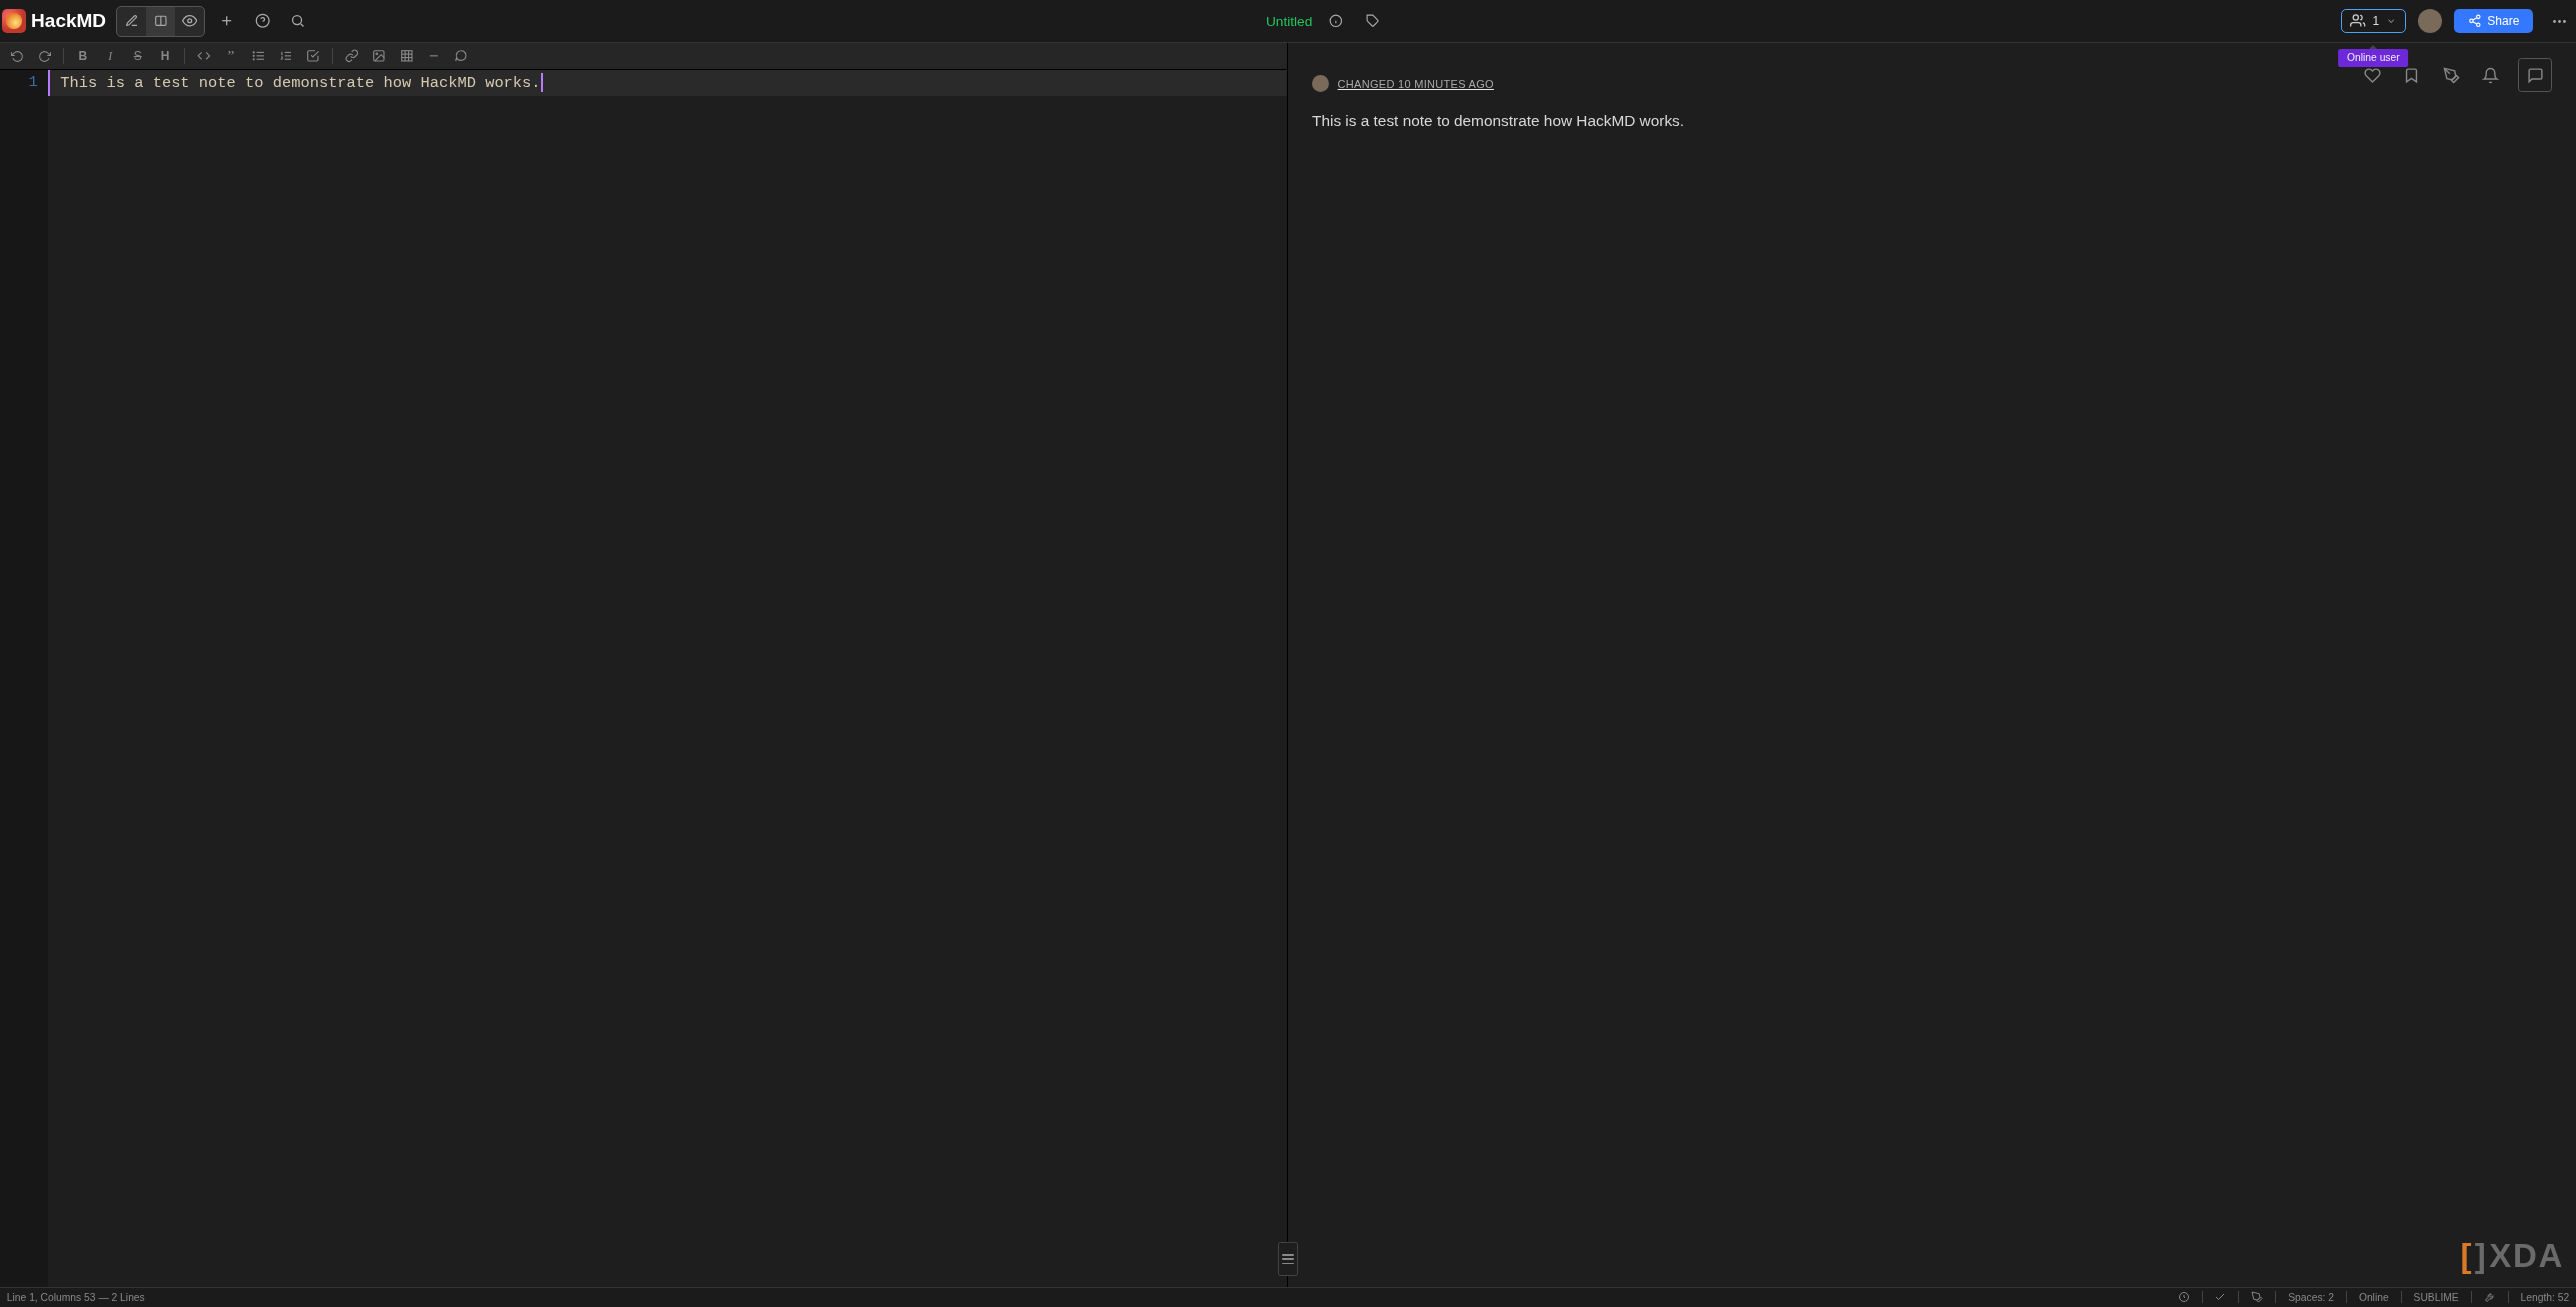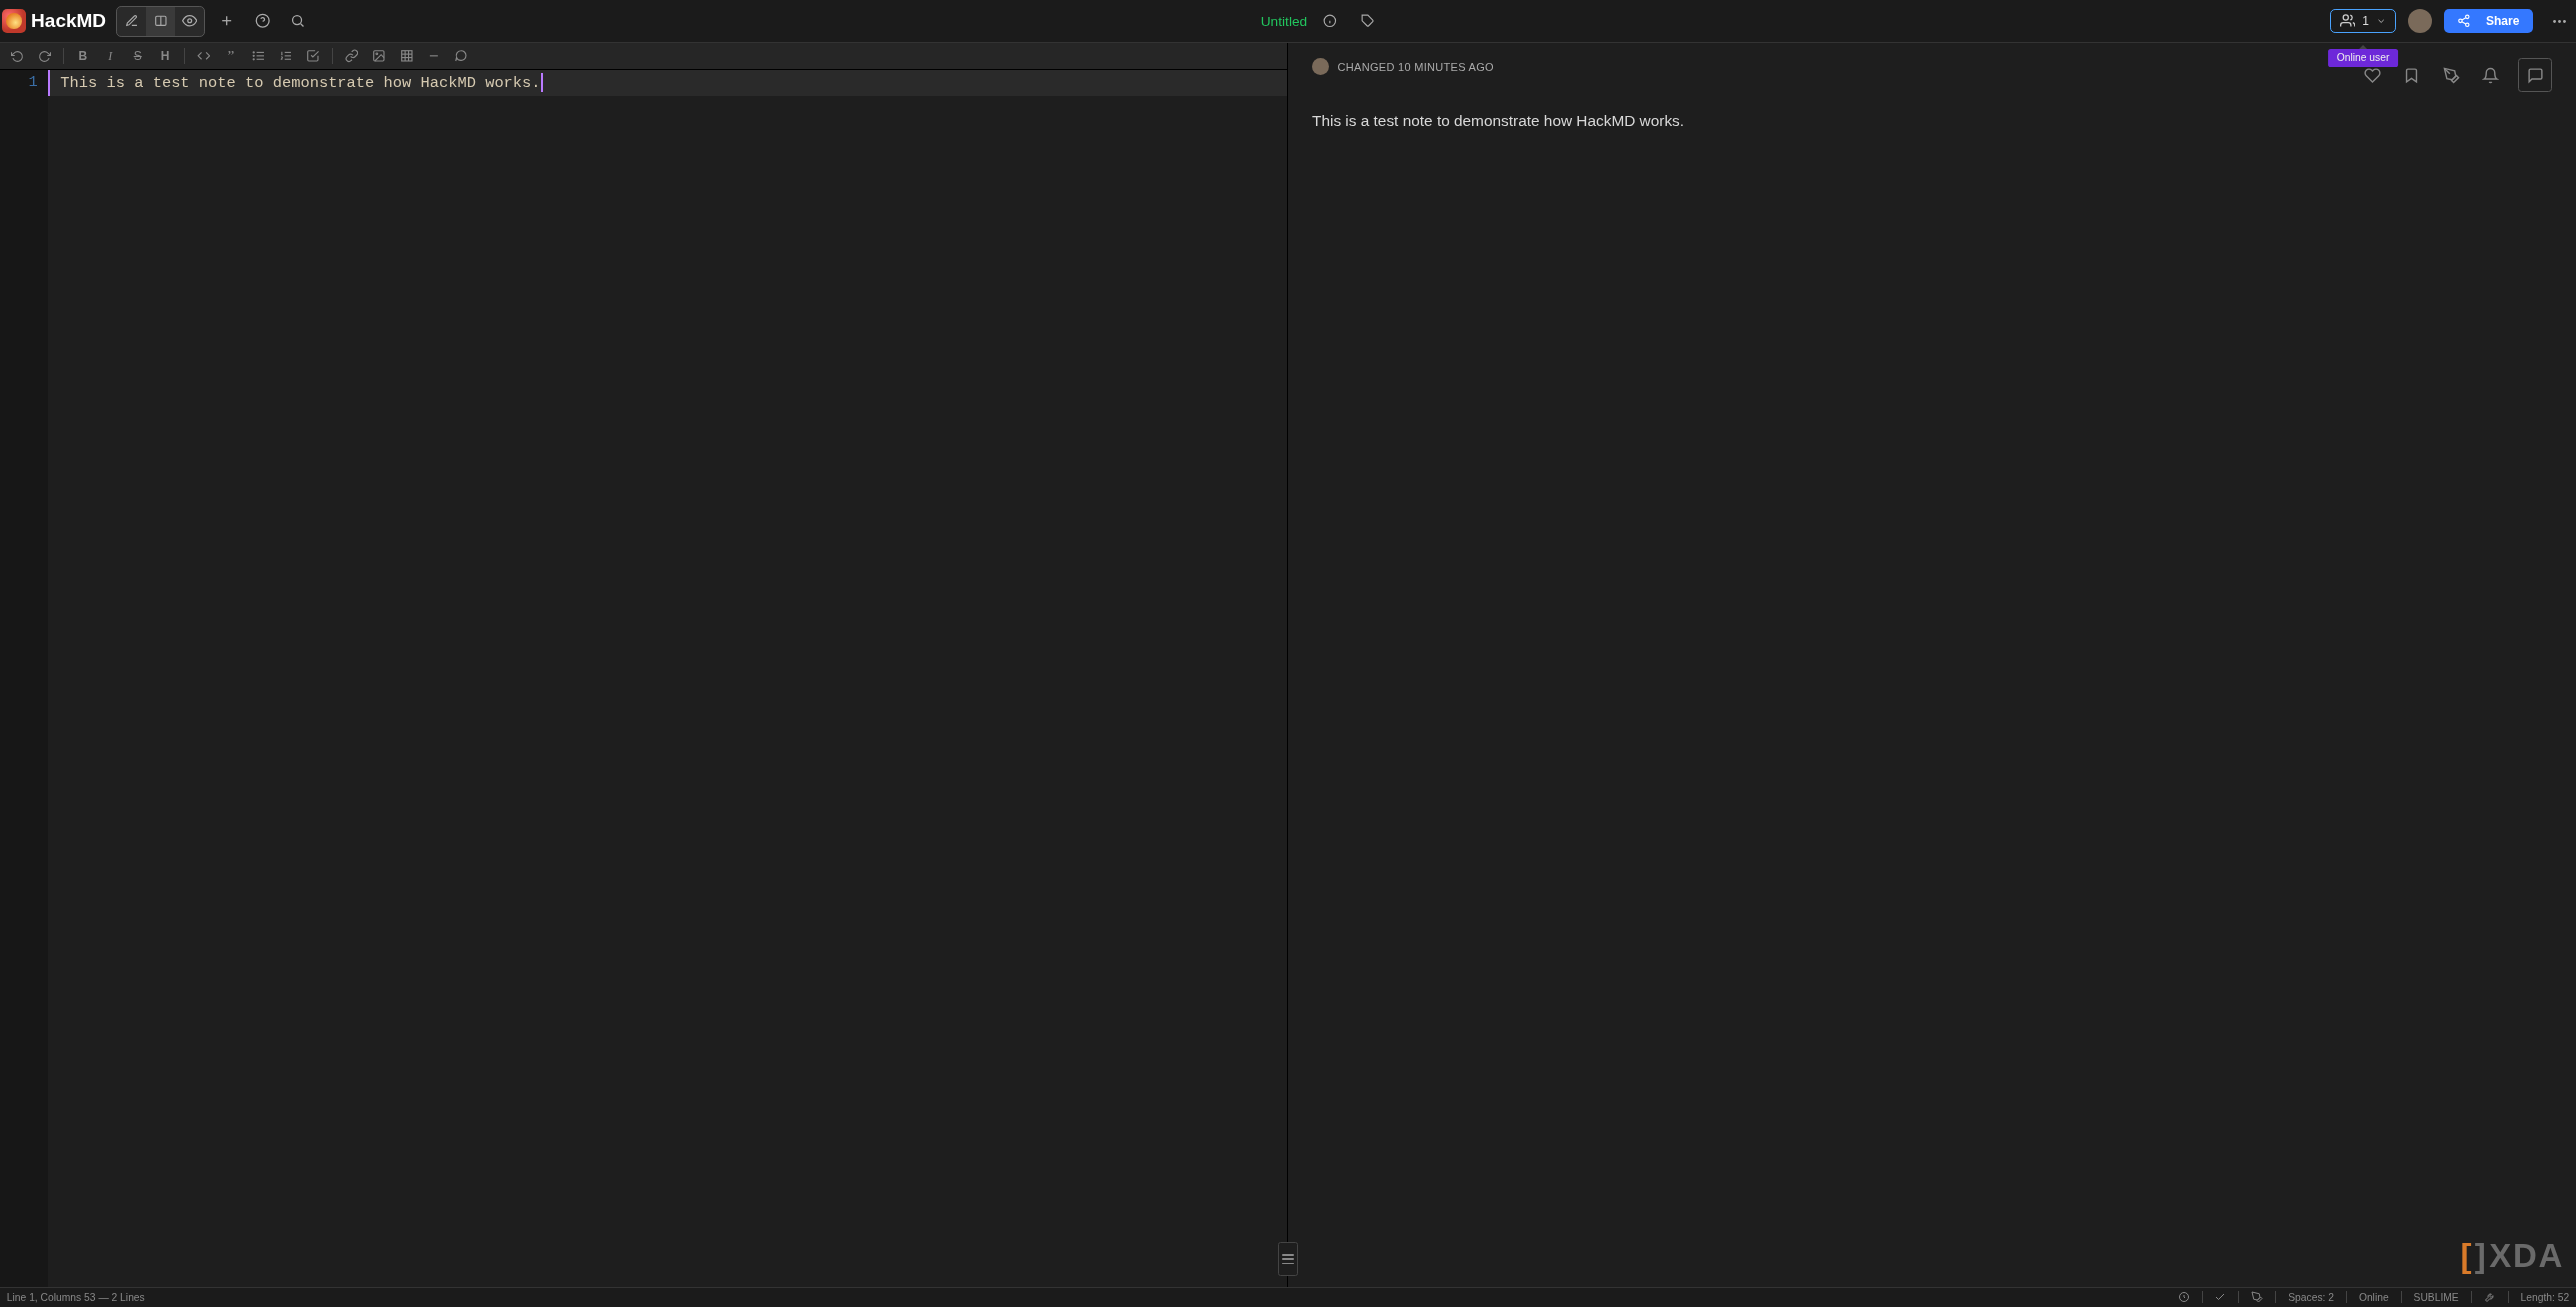--- a/index.html
+++ b/index.html
@@ -72,24 +72,24 @@
     content:""; position:absolute; top:-4.3px; left:50%; transform:translateX(-50%);
     border:4.3px solid transparent; border-bottom-color:#444; border-top:none;
   }
   .avatar {
     width:24px; height:24px; border-radius:50%;
     background:#7a6a5a;
     display:inline-block;
   }
   .avatar-sm { width:17px; height:17px; border-radius:50%; background:#7a6a5a; display:inline-block;}
   .share-btn {
-    display:flex; align-items:center; gap:15px;
+    display:flex; align-items:center; gap:6px;
     background:#3478ff; color:#fff;
     padding:5.1px 13.7px; border-radius:5.1px;
-    font-weight:700; cursor:pointer;
+    font-weight:400; cursor:pointer;
   }
   .share-btn svg { stroke:#fff; }
 
   
   .toolbar {
     height:27px; background:#262626; border-bottom:0.9px solid #000;
     display:flex; align-items:center; padding:0 5.1px; gap:3.4px;
     flex-shrink:0;
   }
   .tbtn {
@@ -138,22 +138,23 @@
     position:absolute; bottom:10.3px; left:-10.3px;
     width:20.5px; height:34px; background:#1e1e1e;
     border:0.9px solid #444; border-radius:2.6px;
     display:flex; flex-direction:column; align-items:center; justify-content:center;
     gap:2.6px; cursor:pointer; z-index:5;
   }
   .splitter-dot span{width:12px;height:1.7px;background:#888;border-radius:0.9px;}
 
   
   .preview-top {
-    display:flex; align-items:flex-start; justify-content:space-between;
+    display:flex; align-items:flex-end; justify-content:space-between;
     padding:15.4px 24px 6.8px 24px;
+    text-decoration:underline;
   }
   .preview-meta { display:flex; align-items:center; gap:8.6px; color:#aaa; font-size:11px; text-transform:uppercase; letter-spacing:0.3px;}
   .preview-actions { display:flex; align-items:center; gap:15.4px; color:#888; }
   .preview-actions .pa { cursor:pointer; display:flex; align-items:center; justify-content:center; width:24px; height:24px;}
   .preview-actions .pa.boxed { border:0.9px solid #555; border-radius:3.4px; width:34px; height:34px;}
   .preview-content {
     padding:10.3px 24px; color:#d8d8d8; font-size:15.4px; line-height:1.5;
   }
 
   

